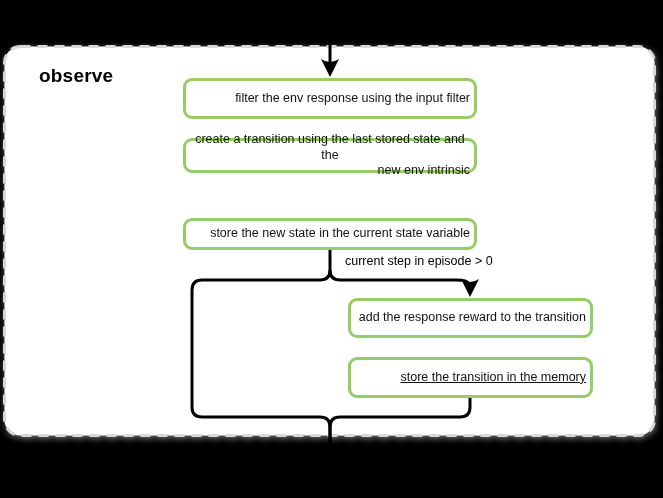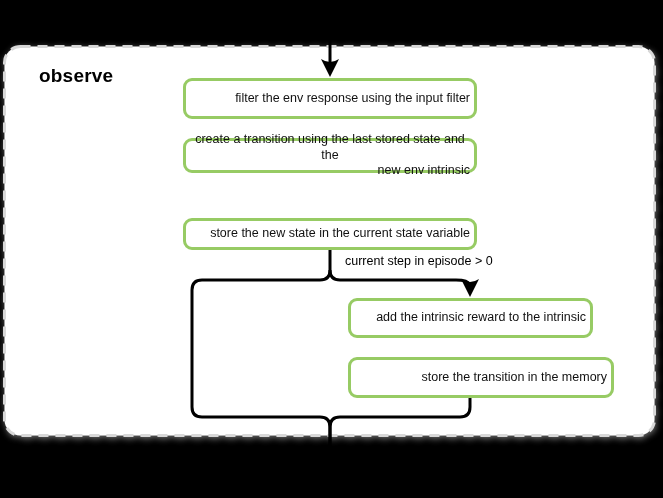--- a/index.html
+++ b/index.html
@@ -44,21 +44,21 @@
     font-size: 12.5px;
     line-height: 15.5px;
     color: #111111;
     z-index: 2;
     padding: 2px 4px;
   }
   #node-filter   { left: 183px; top:  78px; width: 294px; height: 41px; }
   #node-create   { left: 183px; top: 138px; width: 294px; height: 35px; }
   #node-store-state { left: 183px; top: 198px; width: 294px; height: 32px; margin-top: 20px; }
   #node-add-reward  { left: 348px; top: 298px; width: 245px; height: 40px; }
-  #node-store-memory{ left: 348px; top: 357px; width: 266px; height: 41px; }
+  #node-store-memory{ left: 348px; top: 357px; width: 245px; height: 41px; text-decoration: underline; }
   .condition-label {
     position: absolute;
     left: 345px;
     top: 254px;
     font-size: 12.5px;
     font-weight: normal;
     color: #000000;
     white-space: nowrap;
     z-index: 2;
   }
@@ -99,18 +99,18 @@
   <span class="node-line">new env intrinsic</span>
 </div>
 
 <div class="node" id="node-store-state">
   <span class="node-line">store the new state in the current state variable</span>
 </div>
 
 <div class="condition-label">current step in episode &gt; 0</div>
 
 <div class="node" id="node-add-reward">
-  <span class="node-line">add the intrinsic reward to the intrinsic</span>
+  <span class="node-line">add the response reward to the transition</span>
 </div>
 
 <div class="node" id="node-store-memory">
   <span class="node-line">store the transition in the memory</span>
 </div>
 
 </body></html>

